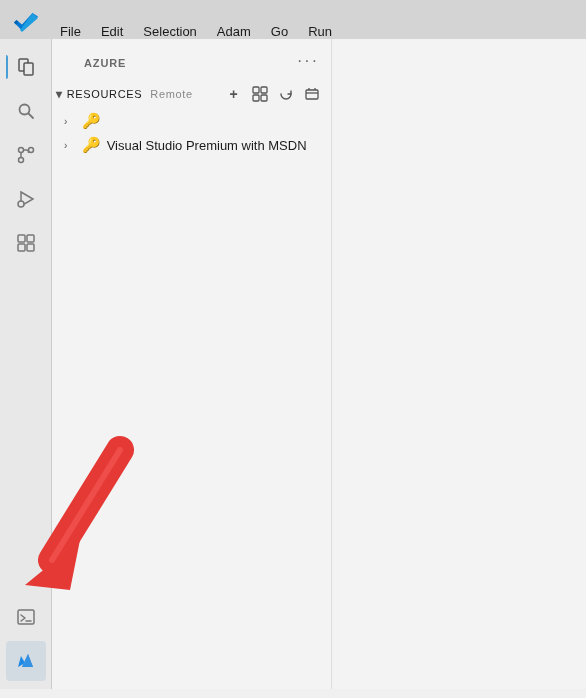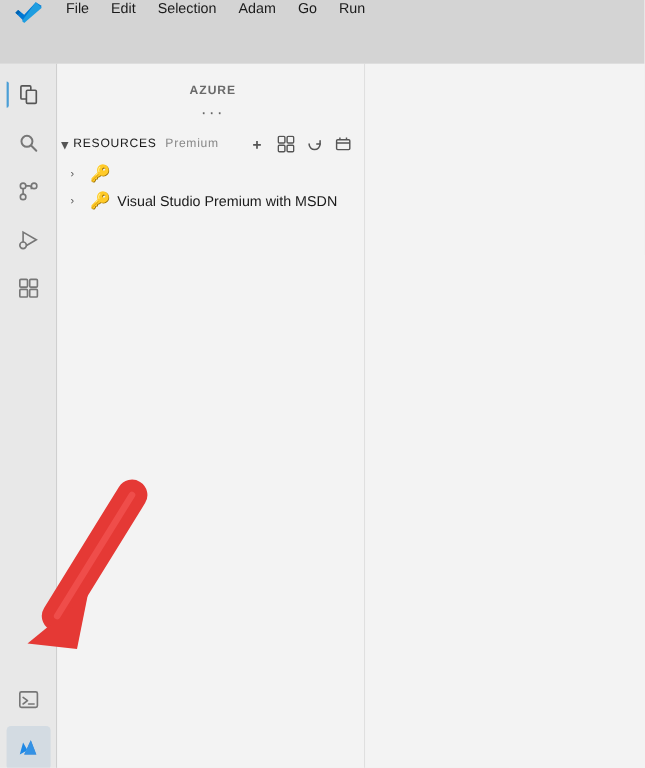--- a/index.html
+++ b/index.html
@@ -7,22 +7,22 @@
       width: 586px;
       height: 698px;
       overflow: hidden;
       font-family: -apple-system, BlinkMacSystemFont, 'Segoe UI', sans-serif;
       background: #f0f0f0;
     }
 
     
     .titlebar {
       display: flex;
-      align-items: flex-start;
-      height: 58px;
+      align-items: flex-end;
+      height: 39px;
       background: #d4d4d4;
       padding: 0 12px;
       gap: 20px;
     }
     .titlebar-logo {
       width: 28px;
       height: 28px;
       flex-shrink: 0;
     }
     .titlebar-menu {
@@ -251,29 +251,29 @@
         <svg width="22" height="22" viewBox="0 0 22 22" fill="none">
           <path d="M7 17L13 4l5 13H7z" fill="#1565c0"></path>
           <path d="M3 17l7-4-4-7L3 17z" fill="#1e88e5"></path>
           <path d="M7 17h11l-5-13z" fill="#42a5f5" opacity="0.7"></path>
         </svg>
       </div>
     </div>
   </div>
 
   <div class="side-panel">
-    <div style="display:flex; align-items:center; justify-content:space-between; padding: 8px 12px 4px 16px; flex-direction: column;">
+    <div style="display:flex; align-items:center; justify-content:space-between; padding: 8px 12px 4px 16px;">
       <span class="side-panel-header">AZURE</span>
       <span style="font-size:16px; color:#666; cursor:pointer; letter-spacing:2px;">···</span>
     </div>
 
     <div class="resources-bar">
       <span style="font-size:12px; color:#555; cursor:pointer;">▾</span>
       <span style="font-size:11px; font-weight:400; letter-spacing:0.06em;">RESOURCES</span>
-      <span class="remote-label">Premium</span>
+      <span class="remote-label">Remote</span>
       <span class="spacer"></span>
       <span class="icon-btn" title="Add">+</span>
       <span class="icon-btn" title="Group by">
         <svg width="16" height="16" viewBox="0 0 16 16" fill="none">
           <rect x="1" y="1" width="6" height="6" rx="1" stroke="#555" stroke-width="1.3"></rect>
           <rect x="9" y="1" width="6" height="6" rx="1" stroke="#555" stroke-width="1.3"></rect>
           <rect x="1" y="9" width="6" height="6" rx="1" stroke="#555" stroke-width="1.3"></rect>
           <rect x="9" y="9" width="6" height="6" rx="1" stroke="#555" stroke-width="1.3"></rect>
         </svg>
       </span>

